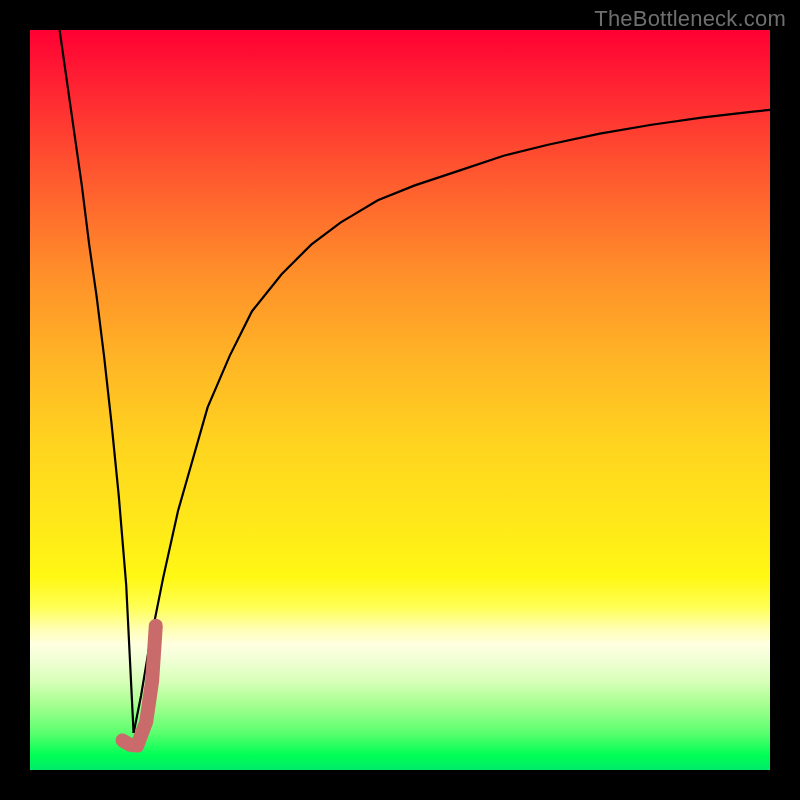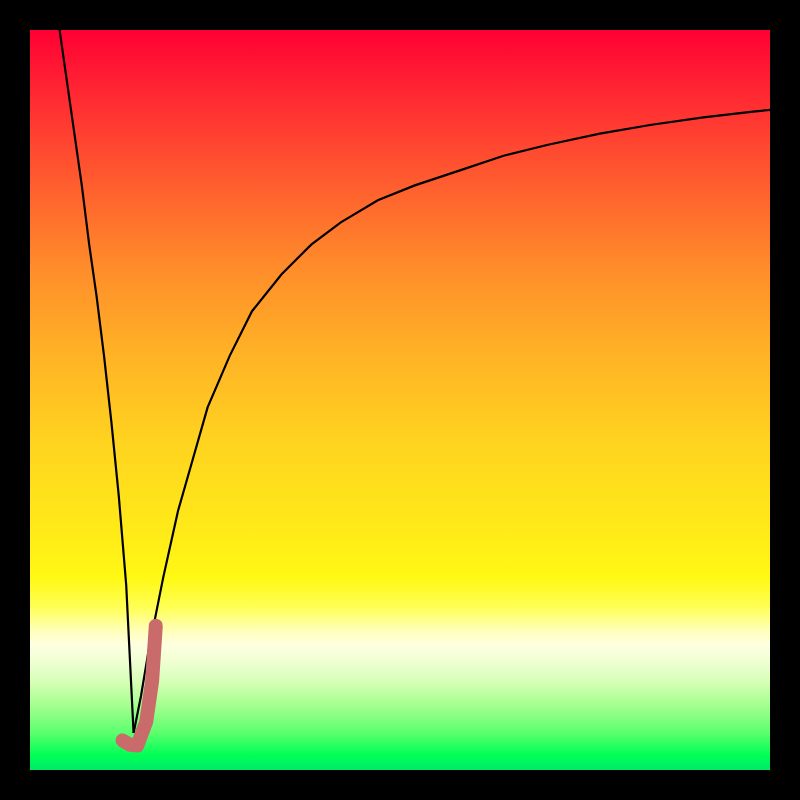--- a/index.html
+++ b/index.html
@@ -63,20 +63,21 @@
     font-size: 22px;
     font-weight: 500;
     letter-spacing: 0.2px;
     user-select: none;
   }
 </style>
 </head>
 <body>
 
 <div class="frame">
+  <div class="watermark">TheBottleneck.com</div>
   <div class="plot-area">
     <div class="gradient-bg"></div>
     <svg class="curve-svg" viewBox="0 0 740 740" preserveAspectRatio="none">
       <path id="path-left" fill="none" stroke="#000000" stroke-width="2.2" d="M29.60 0.00 L37.00 51.80 L44.40 103.60 L51.80 155.40 L59.20 214.60 L66.60 266.40 L74.00 325.60 L81.40 392.20 L88.80 466.20 L96.20 555.00 L103.60 703.00"></path>
       <path id="path-right" fill="none" stroke="#000000" stroke-width="2.2" d="M103.60 703.00 L111.00 666.00 L118.40 621.60 L133.20 547.60 L148.00 481.00 L162.80 429.20 L177.60 377.40 L199.80 325.60 L222.00 281.20 L251.60 244.20 L281.20 214.60 L310.80 192.40 L347.80 170.20 L384.80 155.40 L429.20 140.60 L473.60 125.80 L518.00 114.70 L569.80 103.60 L621.60 94.72 L673.40 87.32 L725.20 81.40 L740.00 79.92"></path>
       <path id="path-stub" fill="none" stroke="#c96b6b" stroke-width="14" stroke-linecap="round" stroke-linejoin="round" d="M92.50 710.40 L99.90 714.84 L107.30 715.58 L116.18 691.90 L122.10 651.20 L125.80 595.70"></path>
     </svg>
   </div>
 </div>
 

